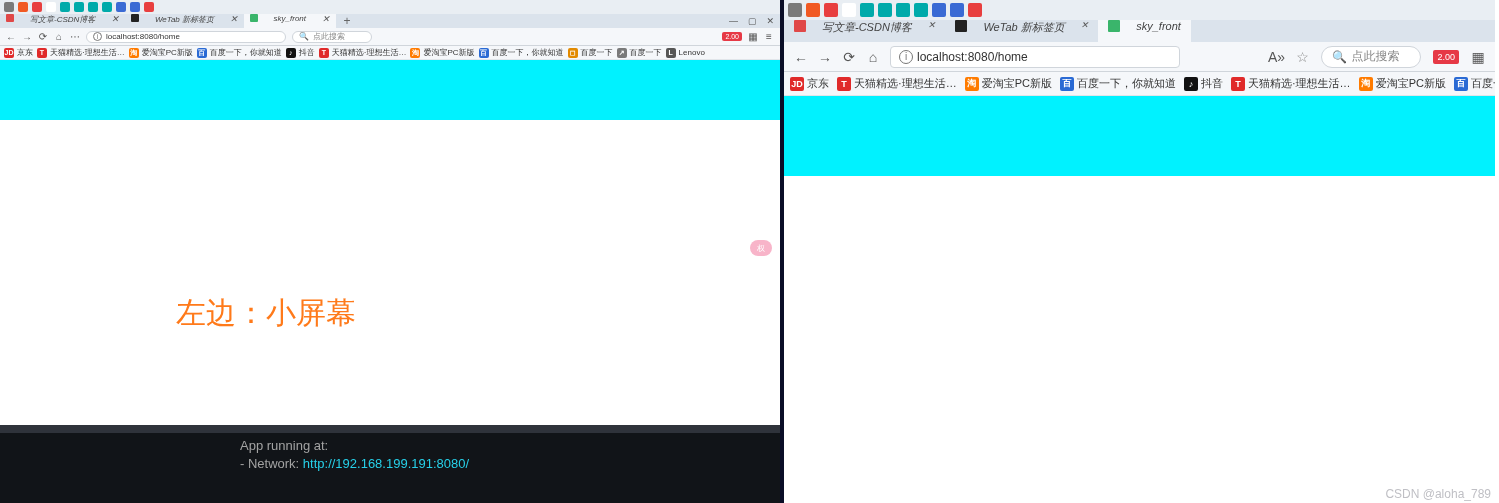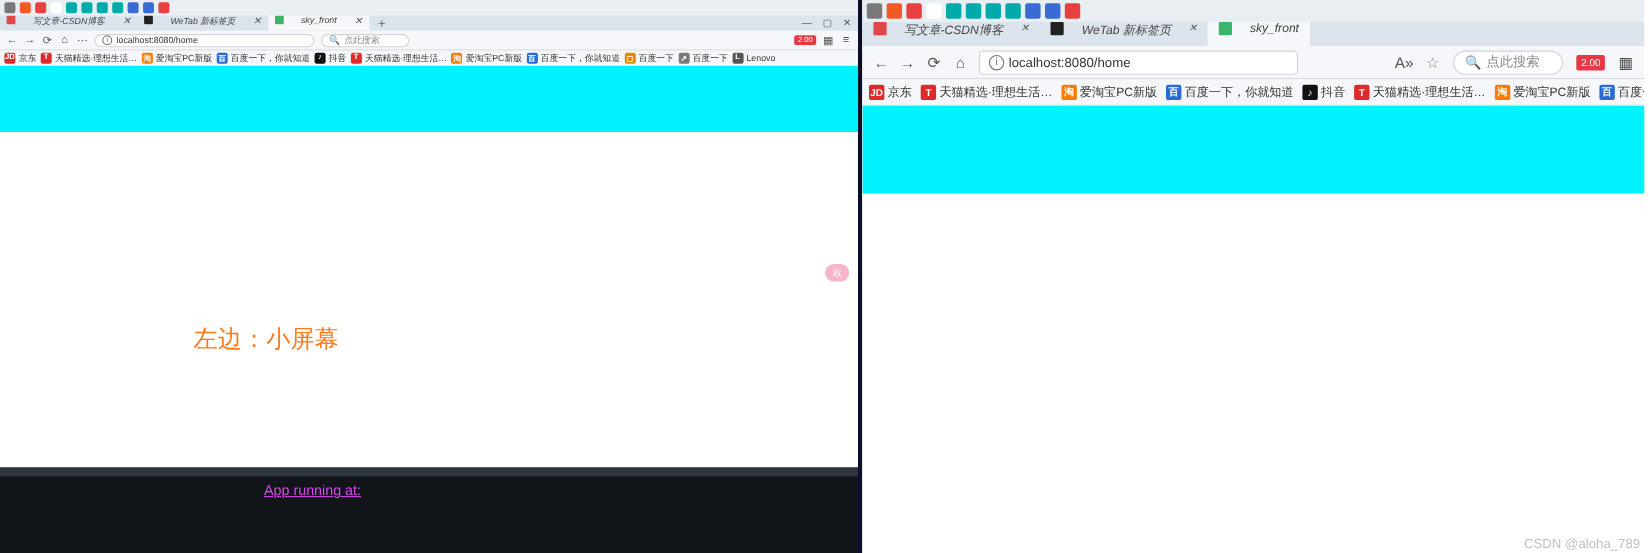--- a/index.html
+++ b/index.html
@@ -47,31 +47,31 @@
   .pane-right .bmbar { height: 24px; font-size: 11px; gap: 8px; padding: 0 6px; }
   .bm { display: flex; align-items: center; gap: 3px; white-space: nowrap; }
   .bm-icon { width: 10px; height: 10px; display: inline-flex; align-items: center; justify-content: center; border-radius: 2px; font-size: 7px; color: #fff; font-weight: bold; }
   .pane-right .bm-icon { width: 14px; height: 14px; font-size: 9px; }
 
   
   .content { position: relative; background: #fff; }
   .cyan { background: #00f2ff; }
   .pane-left .cyan { height: 60px; }
   .pane-right .cyan { height: 80px; }
-  .caption { position: absolute; color: #ff7a1a; font-size: 22px; }
+  .caption { position: absolute; color: #ff7a1a; font-size: 30px; }
   .pane-left .caption { left: 176px; top: 293px; }
   .pane-right .caption { left: 100px; top: 322px; font-size: 24px; }
   .pink-pill { position: absolute; right: 8px; top: 180px; width: 22px; height: 16px; background: #f8b4c9; border-radius: 8px; font-size: 8px; color: #fff; display: flex; align-items: center; justify-content: center; }
 
   
   .terminal { position: absolute; left: 0; bottom: 0; width: 784px; height: 78px; background: #111418; color: #ccc; font-family: "Consolas", monospace; font-size: 13px; padding: 8px 20px; line-height: 1.4; }
   .terminal .termbar { position: absolute; top: 0; left: 0; right: 0; height: 8px; background: #2f333b; }
   .terminal-body { margin-left: 220px; margin-top: 4px; }
   .term-cyan { color: #27d0e8; }
-  .term-white { color: #d946ef; text-decoration: underline; }
+  .term-white { color: #a3a3a3; }
 
   .watermark { position: absolute; right: 8px; bottom: 2px; font-size: 12px; color: #bfbfc4; }
 
   .addr-icons-right { display: flex; align-items: center; gap: 8px; }
   .pane-right .addr-icons-right { gap: 12px; }
   .star { color: #888; }
 </style>
 </head>
 <body>
 
@@ -184,20 +184,24 @@
     <div class="content" style="height:360px;">
       <div class="cyan"></div>
       <div class="pink-pill">权</div>
     </div>
     <div class="caption">左边：小屏幕</div>
 
     <div class="terminal">
       <div class="termbar"></div>
       <div class="terminal-body">
         <div><span class="term-white">App running at:</span></div>
+        <div>
+          <span class="term-white">- Network: </span>
+          <span class="term-cyan"><span>http://192.168.199.191:</span><span>8080/</span></span>
+        </div>
       </div>
     </div>
   </div>
 
   <div class="pane pane-right">
     <div class="titlebar" id="tb-right">
         <span class="sq" style="background: rgb(122, 122, 122);"></span>
         <span class="sq" style="background: rgb(241, 90, 36);"></span>
         <span class="sq" style="background: rgb(232, 63, 63);"></span>
         <span class="sq" style="background: rgb(255, 255, 255);"></span>

